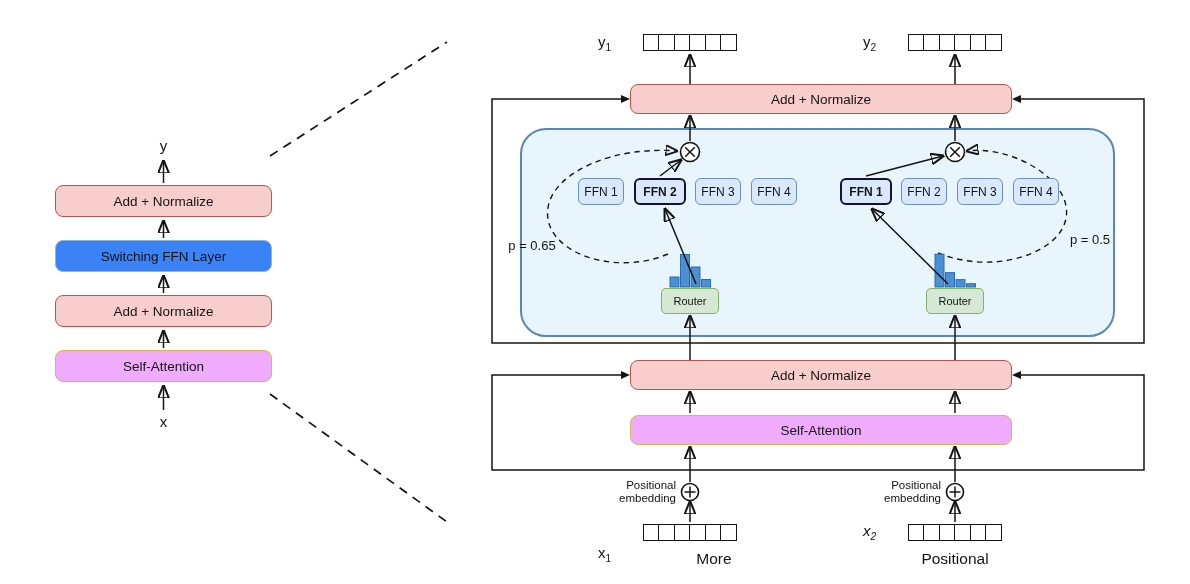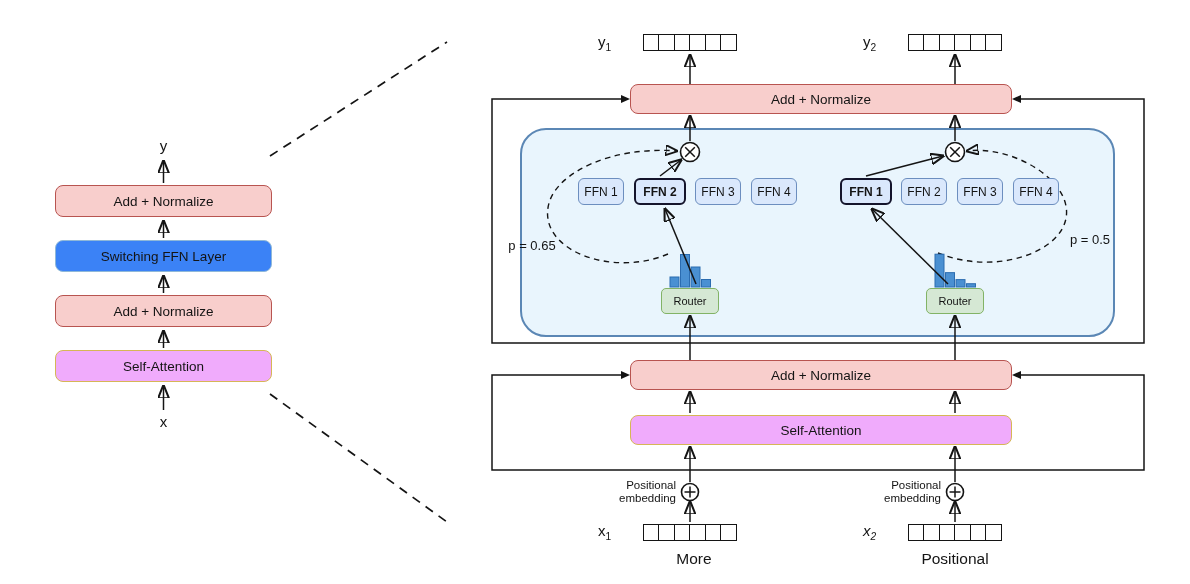--- a/index.html
+++ b/index.html
@@ -191,35 +191,35 @@
 
   <div class="router" style="left:661px;">Router</div>
   <div class="router" style="left:926px;">Router</div>
 
   <div class="box norm" style="left:630px;top:360px;width:382px;height:30px;">Add + Normalize</div>
   <div class="box attn" style="left:630px;top:415px;width:382px;height:30px;">Self-Attention</div>
 
   <div class="pos-label" style="left:592px;top:479px;">Positional embedding</div>
   <div class="pos-label" style="left:857px;top:479px;">Positional embedding</div>
 
-  <div class="vec-label" style="left:598px;top:522px;"><span>x</span><sub>1</sub></div>
+  <div class="vec-label" style="left:598px;top:544px;"><span>x</span><sub>1</sub></div>
   <div class="cells" style="left:643px;top:524px;">
     <span class="cell"></span>
       <span class="cell"></span>
       <span class="cell"></span>
       <span class="cell"></span>
       <span class="cell"></span>
       <span class="cell"></span>
   </div>
   <div class="vec-label" style="left:863px;top:522px;font-style:italic;"><span>x</span><sub>2</sub></div>
   <div class="cells" style="left:908px;top:524px;">
     <span class="cell"></span>
       <span class="cell"></span>
       <span class="cell"></span>
       <span class="cell"></span>
       <span class="cell"></span>
       <span class="cell"></span>
   </div>
 
-  <div class="token" style="left:644px;top:550px;">More</div>
+  <div class="token" style="left:664px;top:550px;">More</div>
   <div class="token" style="left:905px;top:550px;">Positional</div>
 
 </div>
 
 </body></html>

